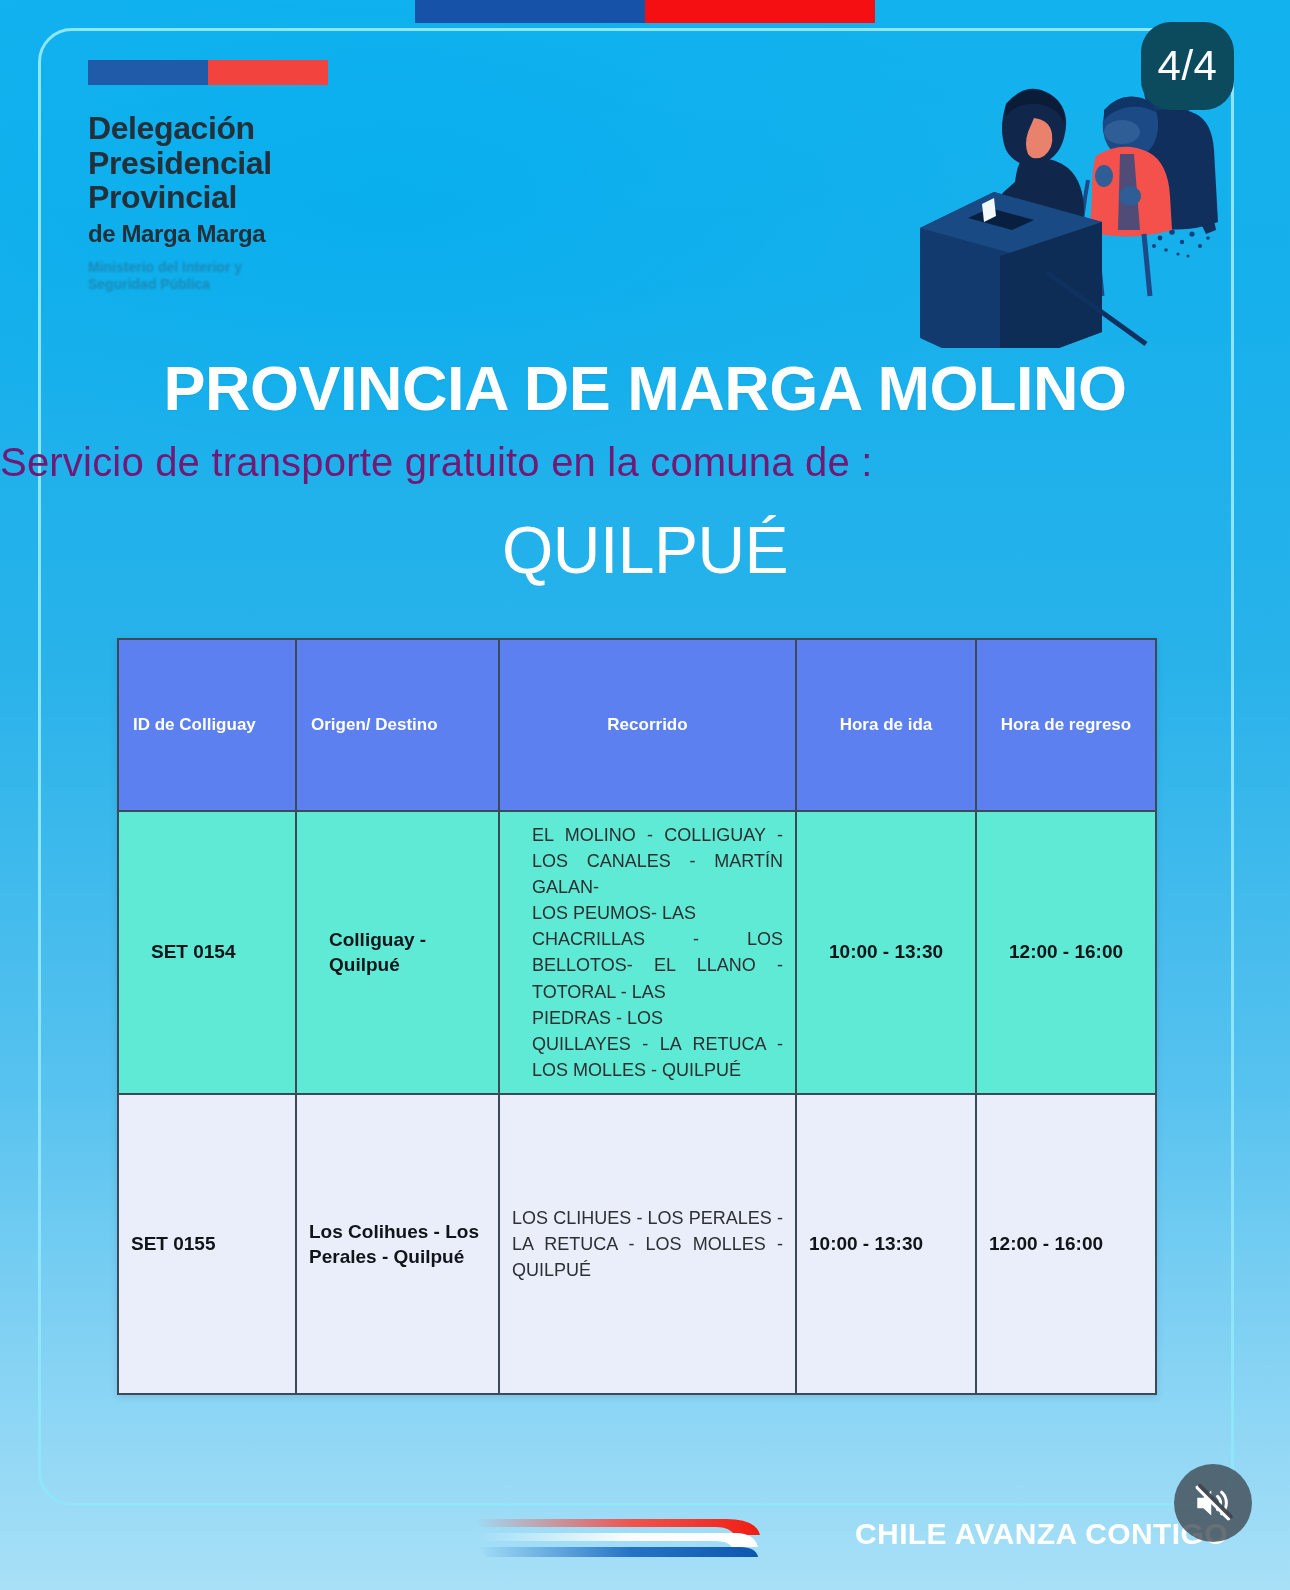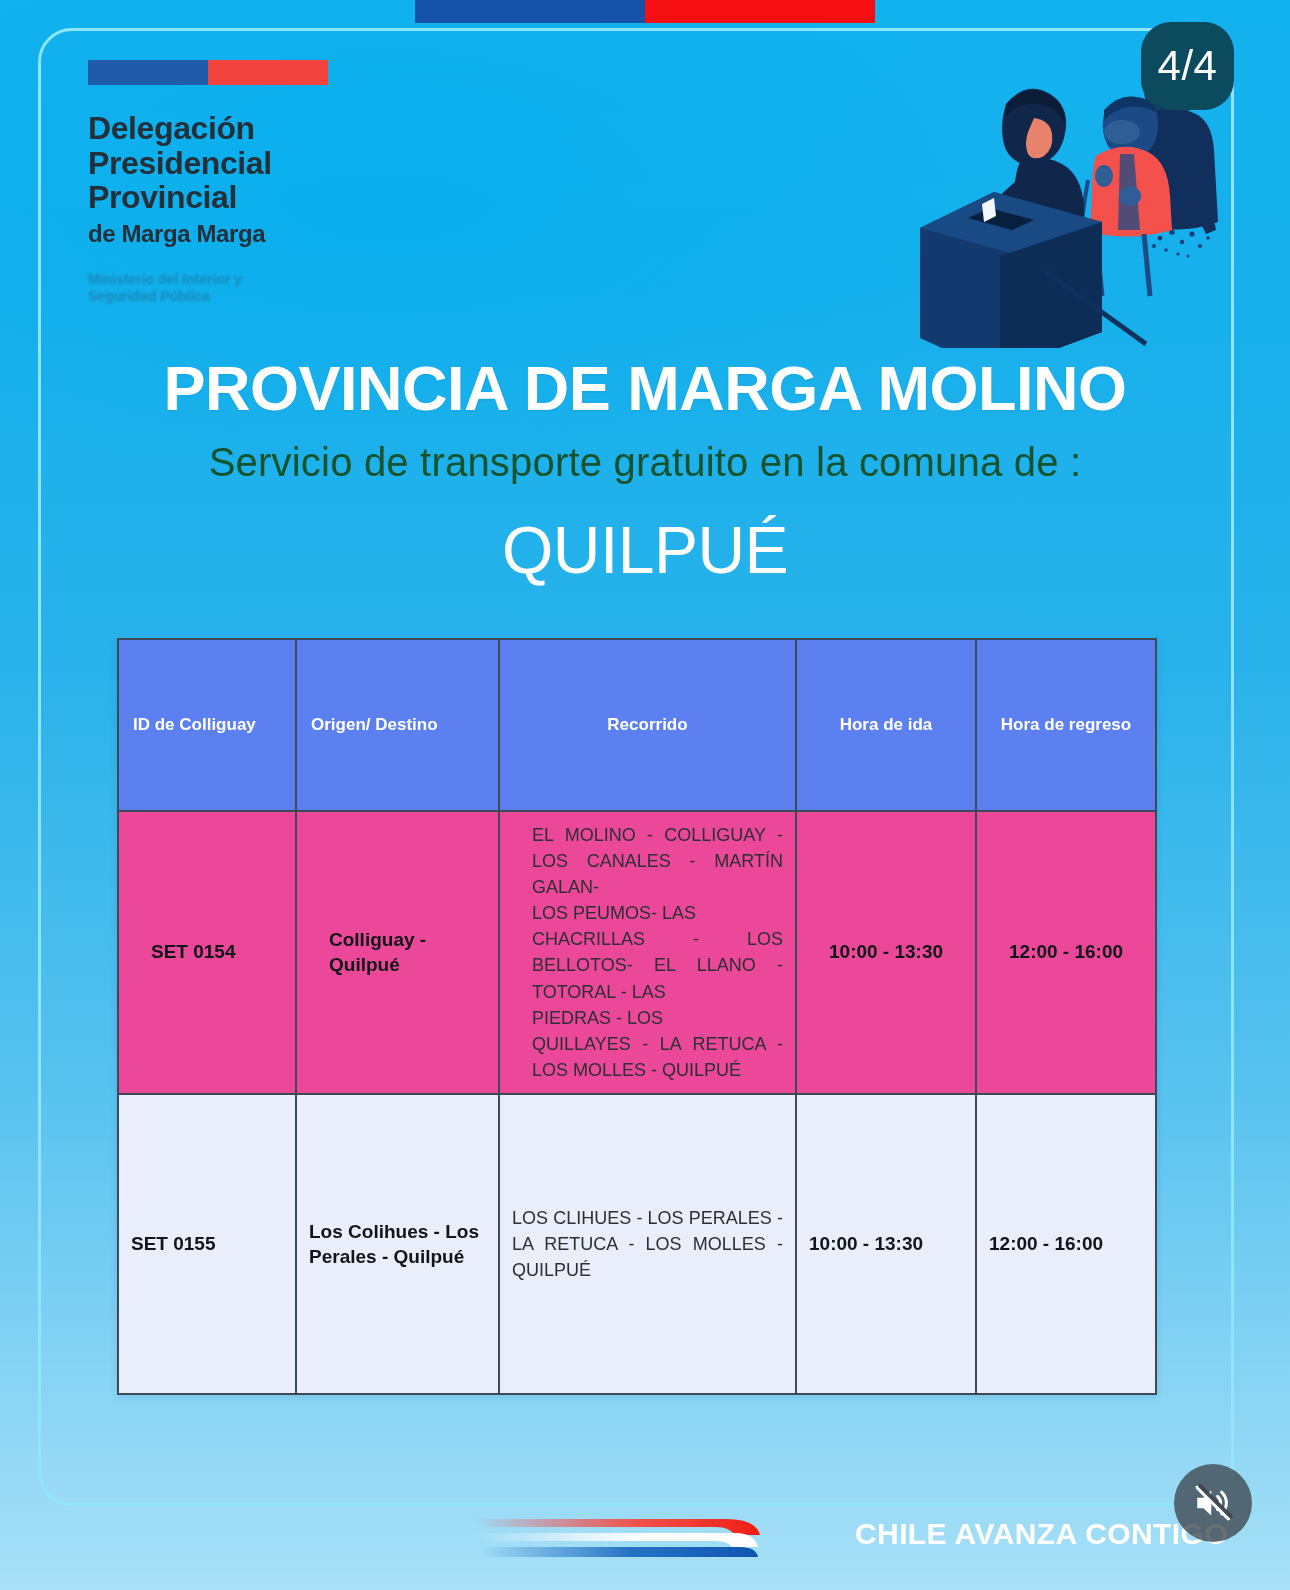--- a/index.html
+++ b/index.html
@@ -92,21 +92,21 @@
   .logo-line {
     color: #23303a;
     font-weight: bold;
     line-height: 1.08;
     letter-spacing: -0.4px;
   }
   .logo-line.big   { font-size: 32px; }
   .logo-line.small { font-size: 24px; margin-top: 6px; }
 
   #logo-ministry {
-    margin-top: 24px;
+    margin-top: 12px;
     font-size: 14px;
     font-weight: bold;
     line-height: 1.22;
     color: #2c4756;
     opacity: 0.36;
     filter: blur(0.9px);
     max-width: 215px;
   }
 
   
@@ -126,22 +126,21 @@
     color: #ffffff;
     font-size: 63px;
     font-weight: bold;
     letter-spacing: -0.5px;
     z-index: 5;
     text-shadow: 0 1px 2px rgba(0,80,120,0.12);
   }
   #service-subtitle {
     position: absolute;
     left: 0; right: 0; top: 440px;
-    text-align: center;
-    color: #14532d;
+    color: #701a75;
     font-size: 40px;
     font-weight: 300;
     letter-spacing: 0.2px;
     z-index: 5;
   }
   #commune-name {
     position: absolute;
     left: 0; right: 0; top: 512px;
     text-align: center;
     color: #ffffff;
@@ -177,21 +176,21 @@
   }
   #services-table thead th.col-id { text-align: left; padding-left: 14px; }
   #services-table thead th.col-od { text-align: left; padding-left: 14px; }
 
   .col-id { width: 178px; }
   .col-od { width: 203px; }
   .col-rec { width: 297px; }
   .col-ida { width: 180px; }
   .col-reg { width: 180px; }
 
-  #services-table tbody tr.row-even td { background: #ec4899; height: 236px; padding-left: 32px; }
+  #services-table tbody tr.row-even td { background: #5eead4; height: 236px; padding-left: 32px; }
   #services-table tbody tr.row-odd  td { background: #e9eefa; height: 300px; }
 
   .cell-id, .cell-od, .cell-time {
     font-size: 19px;
     font-weight: bold;
     color: #111418;
     margin-top: 36px;
   }
   .cell-od { line-height: 1.32; }
   .cell-rec {

